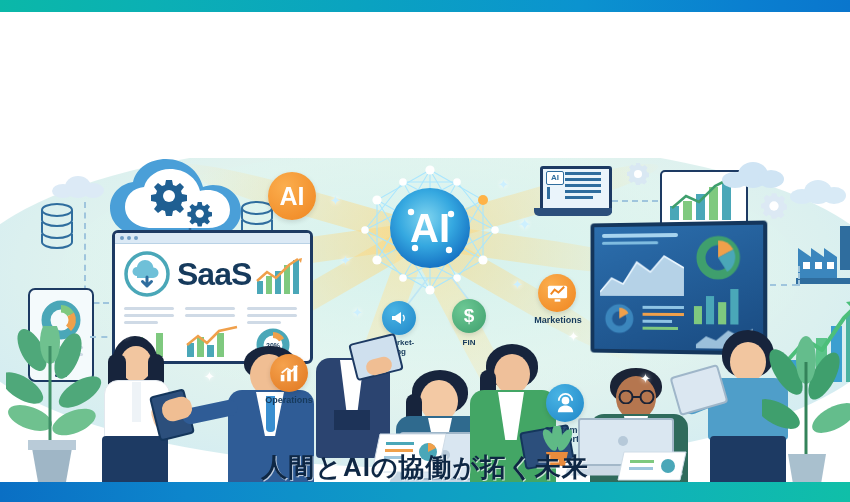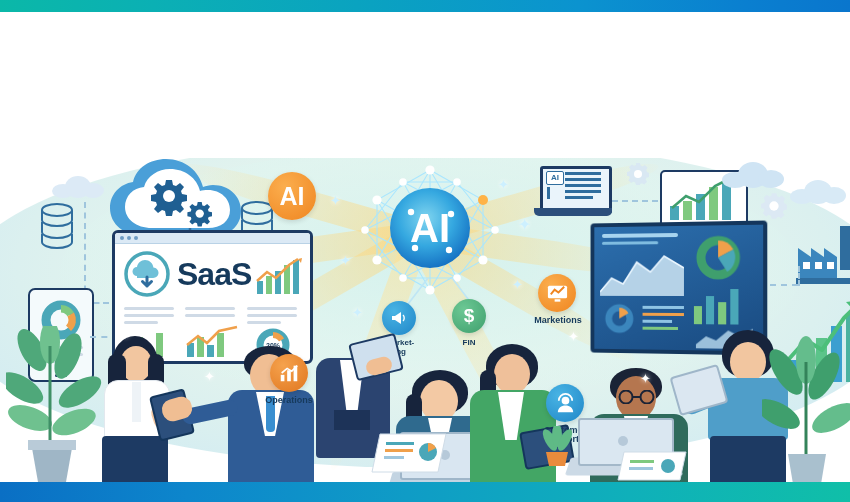--- a/index.html
+++ b/index.html
@@ -521,16 +521,17 @@
     <div class="spark c" style="left:330px;top:36px;">✦</div>
     <div class="spark c" style="left:340px;top:96px;">✦</div>
     <div class="spark c" style="left:518px;top:60px;font-size:16px;">✦</div>
     <div class="spark c" style="left:512px;top:120px;">✦</div>
     <div class="spark" style="left:568px;top:172px;">✦</div>
     <div class="spark c" style="left:498px;top:20px;">✦</div>
     <div class="spark" style="left:204px;top:212px;">✦</div>
     <div class="spark c" style="left:352px;top:148px;">✦</div>
     <div class="spark" style="left:640px;top:214px;">✦</div>
 
+    <div class="caption">人間とAIの協働が拓く未来</div>
   </div>
 
   <div class="rail-bot"></div>
 </div>
 
 </body></html>

